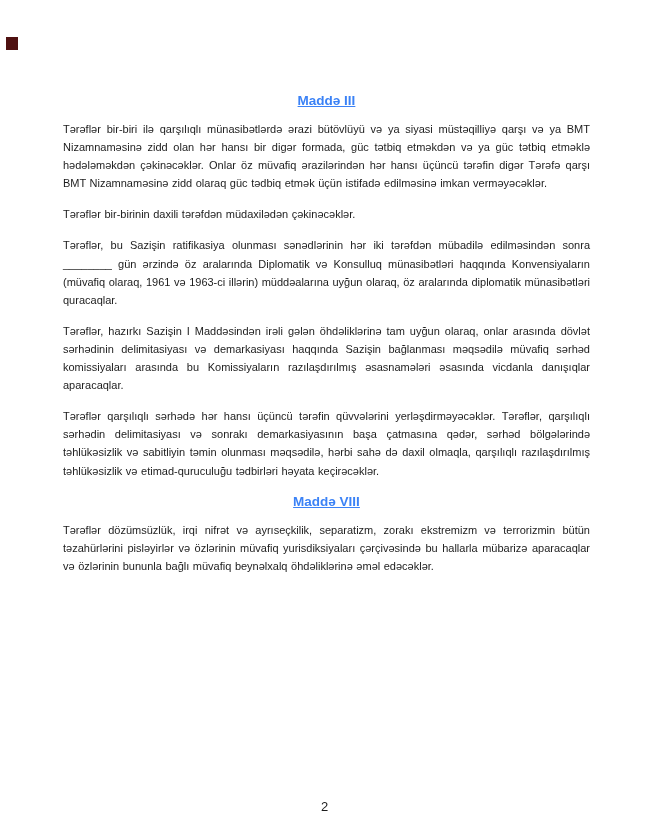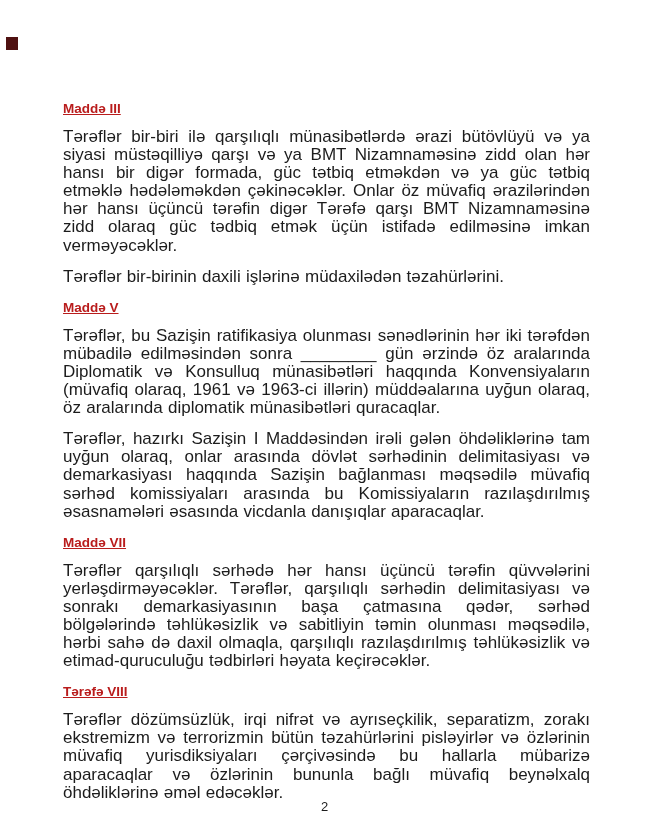--- a/index.html
+++ b/index.html
@@ -28,26 +28,27 @@
   .content {
     position: absolute;
     top: 92px;
     left: 63px;
     width: 527px;
   }
   .section-heading {
     font-size: 13.5px;
     font-weight: bold;
     text-decoration: underline;
+    text-align: center;
     line-height: 18px;
-    margin: 8px 0 10px 0;
-    color: #b91c1c;
+    margin: 0 0 10px 0;
+    color: #3b82f6;
   }
   .section-body {
-    font-size: 17px;
+    font-size: 11px;
     line-height: 18.1px;
     text-align: justify;
     margin: 0 0 13px 0;
     word-spacing: 0.5px;
   }
   .page-number {
     position: absolute;
     top: 799px;
     left: 0;
     right: 0;
@@ -64,39 +65,37 @@
   <div class="corner-mark"></div>
 
   <div class="content">
 
     <div class="section">
       <div class="section-heading">Maddə III</div>
       <p class="section-body">Tərəflər bir-biri ilə qarşılıqlı münasibətlərdə ərazi bütövlüyü və ya siyasi müstəqilliyə qarşı və ya BMT Nizamnaməsinə zidd olan hər hansı bir digər formada, güc tətbiq etməkdən və ya güc tətbiq etməklə hədələməkdən çəkinəcəklər. Onlar öz müvafiq ərazilərindən hər hansı üçüncü tərəfin digər Tərəfə qarşı BMT Nizamnaməsinə zidd olaraq  güc  tədbiq etmək üçün istifadə edilməsinə imkan verməyəcəklər.</p>
     </div>
 
     <div class="section">
-      <p class="section-body">Tərəflər bir-birinin daxili işlərinə müdaxilədən təzahürlərini.</p>
+      <p class="section-body">Tərəflər bir-birinin daxili tərəfdən müdaxilədən çəkinəcəklər.</p>
     </div>
 
     <div class="section">
-      <div class="section-heading">Maddə V</div>
       <p class="section-body">Tərəflər, bu Sazişin ratifikasiya olunması sənədlərinin hər iki tərəfdən mübadilə edilməsindən sonra ________ gün ərzində öz aralarında Diplomatik və Konsulluq münasibətləri haqqında Konvensiyaların (müvafiq olaraq, 1961 və 1963-ci illərin) müddəalarına uyğun olaraq, öz aralarında diplomatik münasibətləri quracaqlar.</p>
     </div>
 
     <div class="section">
       <p class="section-body">Tərəflər, hazırkı Sazişin I Maddəsindən irəli gələn öhdəliklərinə tam uyğun olaraq, onlar arasında dövlət sərhədinin delimitasiyası və demarkasiyası haqqında Sazişin bağlanması məqsədilə müvafiq sərhəd komissiyaları arasında bu Komissiyaların razılaşdırılmış əsasnamələri əsasında vicdanla danışıqlar aparacaqlar.</p>
     </div>
 
     <div class="section">
-      <div class="section-heading">Maddə VII</div>
       <p class="section-body">Tərəflər qarşılıqlı sərhədə hər hansı üçüncü tərəfin qüvvələrini yerləşdirməyəcəklər. Tərəflər, qarşılıqlı sərhədin delimitasiyası və sonrakı demarkasiyasının başa çatmasına qədər,  sərhəd bölgələrində təhlükəsizlik və sabitliyin təmin olunması məqsədilə, hərbi sahə də daxil olmaqla, qarşılıqlı razılaşdırılmış təhlükəsizlik və etimad-quruculuğu tədbirləri həyata keçirəcəklər.</p>
     </div>
 
     <div class="section">
-      <div class="section-heading">Tərəfə VIII</div>
+      <div class="section-heading">Maddə VIII</div>
       <p class="section-body">Tərəflər dözümsüzlük, irqi nifrət və ayrıseçkilik, separatizm, zorakı ekstremizm və terrorizmin bütün təzahürlərini pisləyirlər və özlərinin müvafiq yurisdiksiyaları çərçivəsində bu hallarla mübarizə aparacaqlar və özlərinin bununla bağlı müvafiq beynəlxalq öhdəliklərinə əməl edəcəklər.</p>
     </div>
 
   </div>
 
   <div class="page-number">2</div>
 
 </div>
 
 </body></html>

